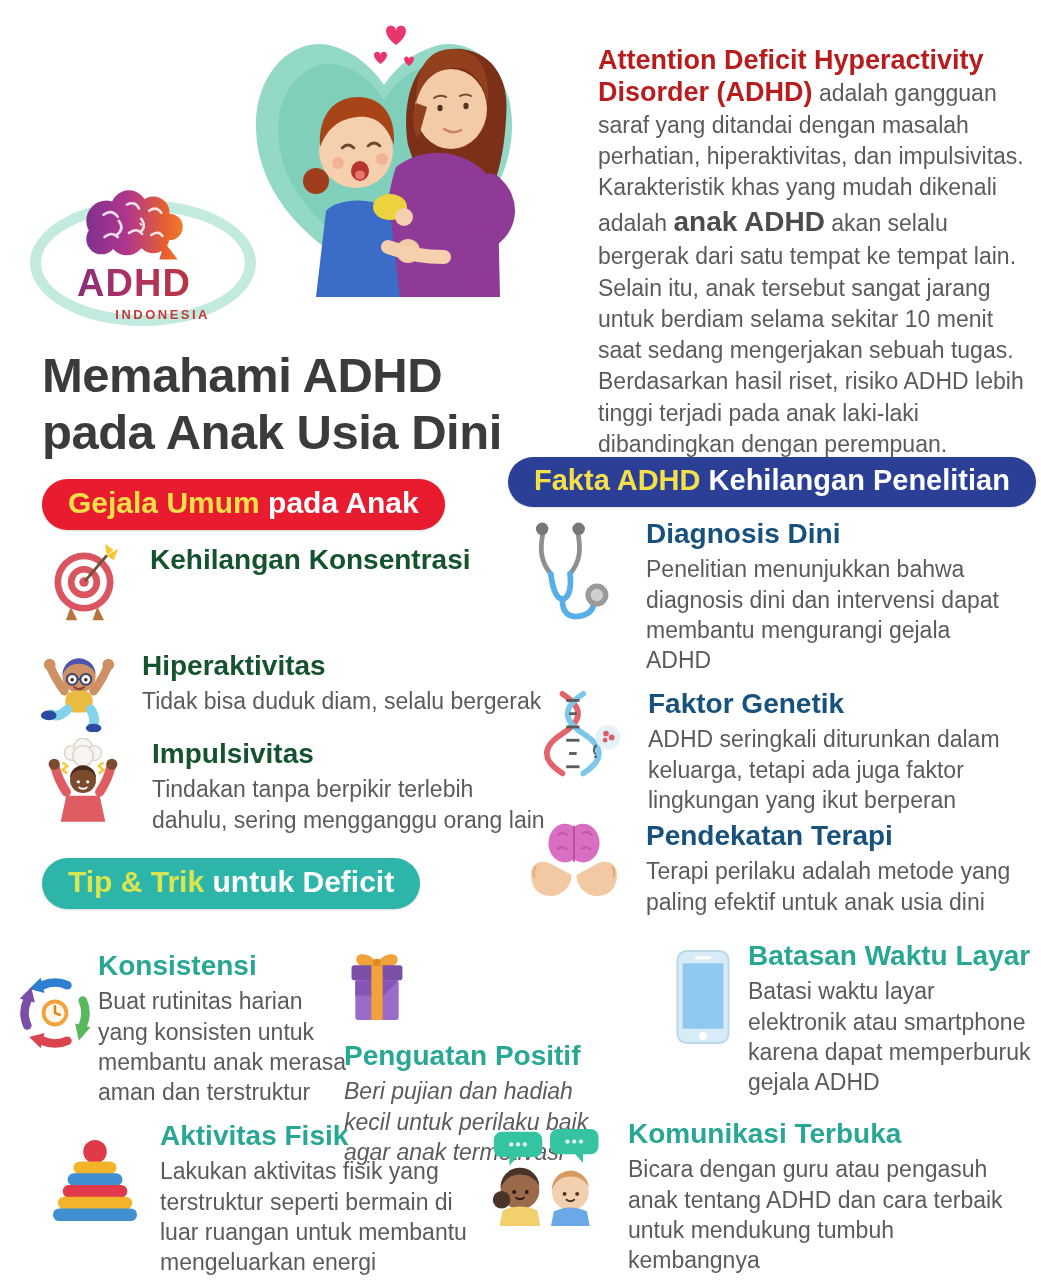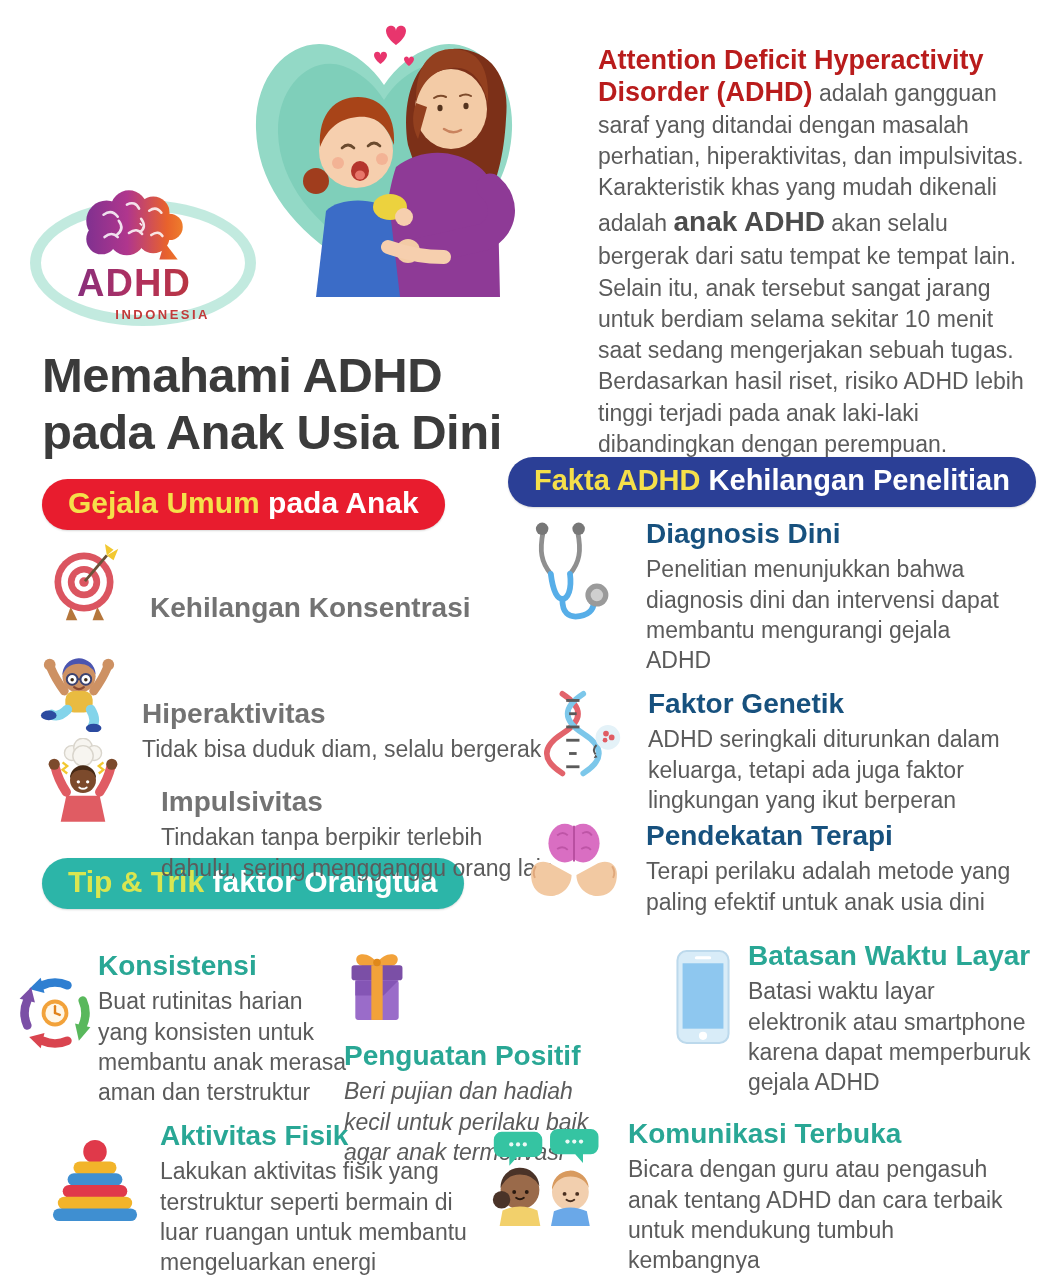--- a/index.html
+++ b/index.html
@@ -42,27 +42,27 @@
   .badge-red{left:42px;top:479px;background:#e81c2e;}
   .badge-blue{left:508px;top:457px;background:#2b3f96;font-size:29px;}
   .badge-teal{left:42px;top:858px;background:#2cb5a8;}
   .badge-teal .hl{color:#d9e650;}
 
   
   .item{position:absolute;display:flex;align-items:flex-start;}
   .item .ic{flex:0 0 auto;}
   .item .t{font-weight:800;font-size:28px;margin:0 0 4px;line-height:1.15;}
   .item .d{font-size:23px;color:#5b5b5b;line-height:1.32;}
-  .red-t .t{color:#737373;margin-top:48px;}
+  .red-t .t{color:#14532d;}
   .blue-t .t{color:#17517e;}
   .teal-t .t{color:#29a795;}
 
   #g1{left:44px;top:544px;width:490px;gap:26px;}
   #g2{left:38px;top:650px;width:510px;gap:22px;}
-  #g3{left:44px;top:738px;width:510px;gap:39px;justify-content:flex-end;}
+  #g3{left:44px;top:738px;width:510px;gap:30px;justify-content:flex-end;}
   #g1 .d,#g2 .d,#g3 .d{max-width:420px;}
   #g2 .d,#g3 .d{max-width:450px;}
 
   #f1{left:522px;top:518px;width:505px;gap:28px;}
   #f2{left:534px;top:688px;width:495px;gap:24px;}
   #f3{left:528px;top:820px;width:500px;gap:26px;}
   #f1 .d{max-width:370px;} #f2 .d,#f3 .d{max-width:385px;}
 
   #t1{left:12px;top:950px;width:348px;}
   #t1 .ic{margin-top:20px;}
@@ -169,21 +169,21 @@
 
   <h1 class="title">
     <span>Memahami ADHD</span>
     <span>pada Anak Usia Dini</span>
   </h1>
 
   <div class="badge badge-red"><span class="hl">Gejala Umum</span><span class="rest"> pada Anak</span></div>
 
   <div class="badge badge-blue"><span class="hl">Fakta ADHD</span><span class="rest"> Kehilangan Penelitian</span></div>
 
-  <div class="badge badge-teal"><span class="hl">Tip &amp; Trik</span><span class="rest"> faktor Orangtua</span></div>
+  <div class="badge badge-teal"><span class="hl">Tip &amp; Trik</span><span class="rest"> untuk Deficit</span></div>
 
   <div class="item red-t" id="g1">
     <svg class="ic" viewBox="0 0 84 84" width="80" height="80">
       <g fill="#b5763c">
           <path d="M28,66 l7,14 h-12 z"></path>
           <path d="M56,66 l7,14 h-12 z"></path>
         </g>
       <circle cx="42" cy="40" r="31" fill="#db5560"></circle>
         <circle cx="42" cy="40" r="24" fill="#ffffff"></circle>
       <circle cx="42" cy="40" r="17" fill="#db5560"></circle>

